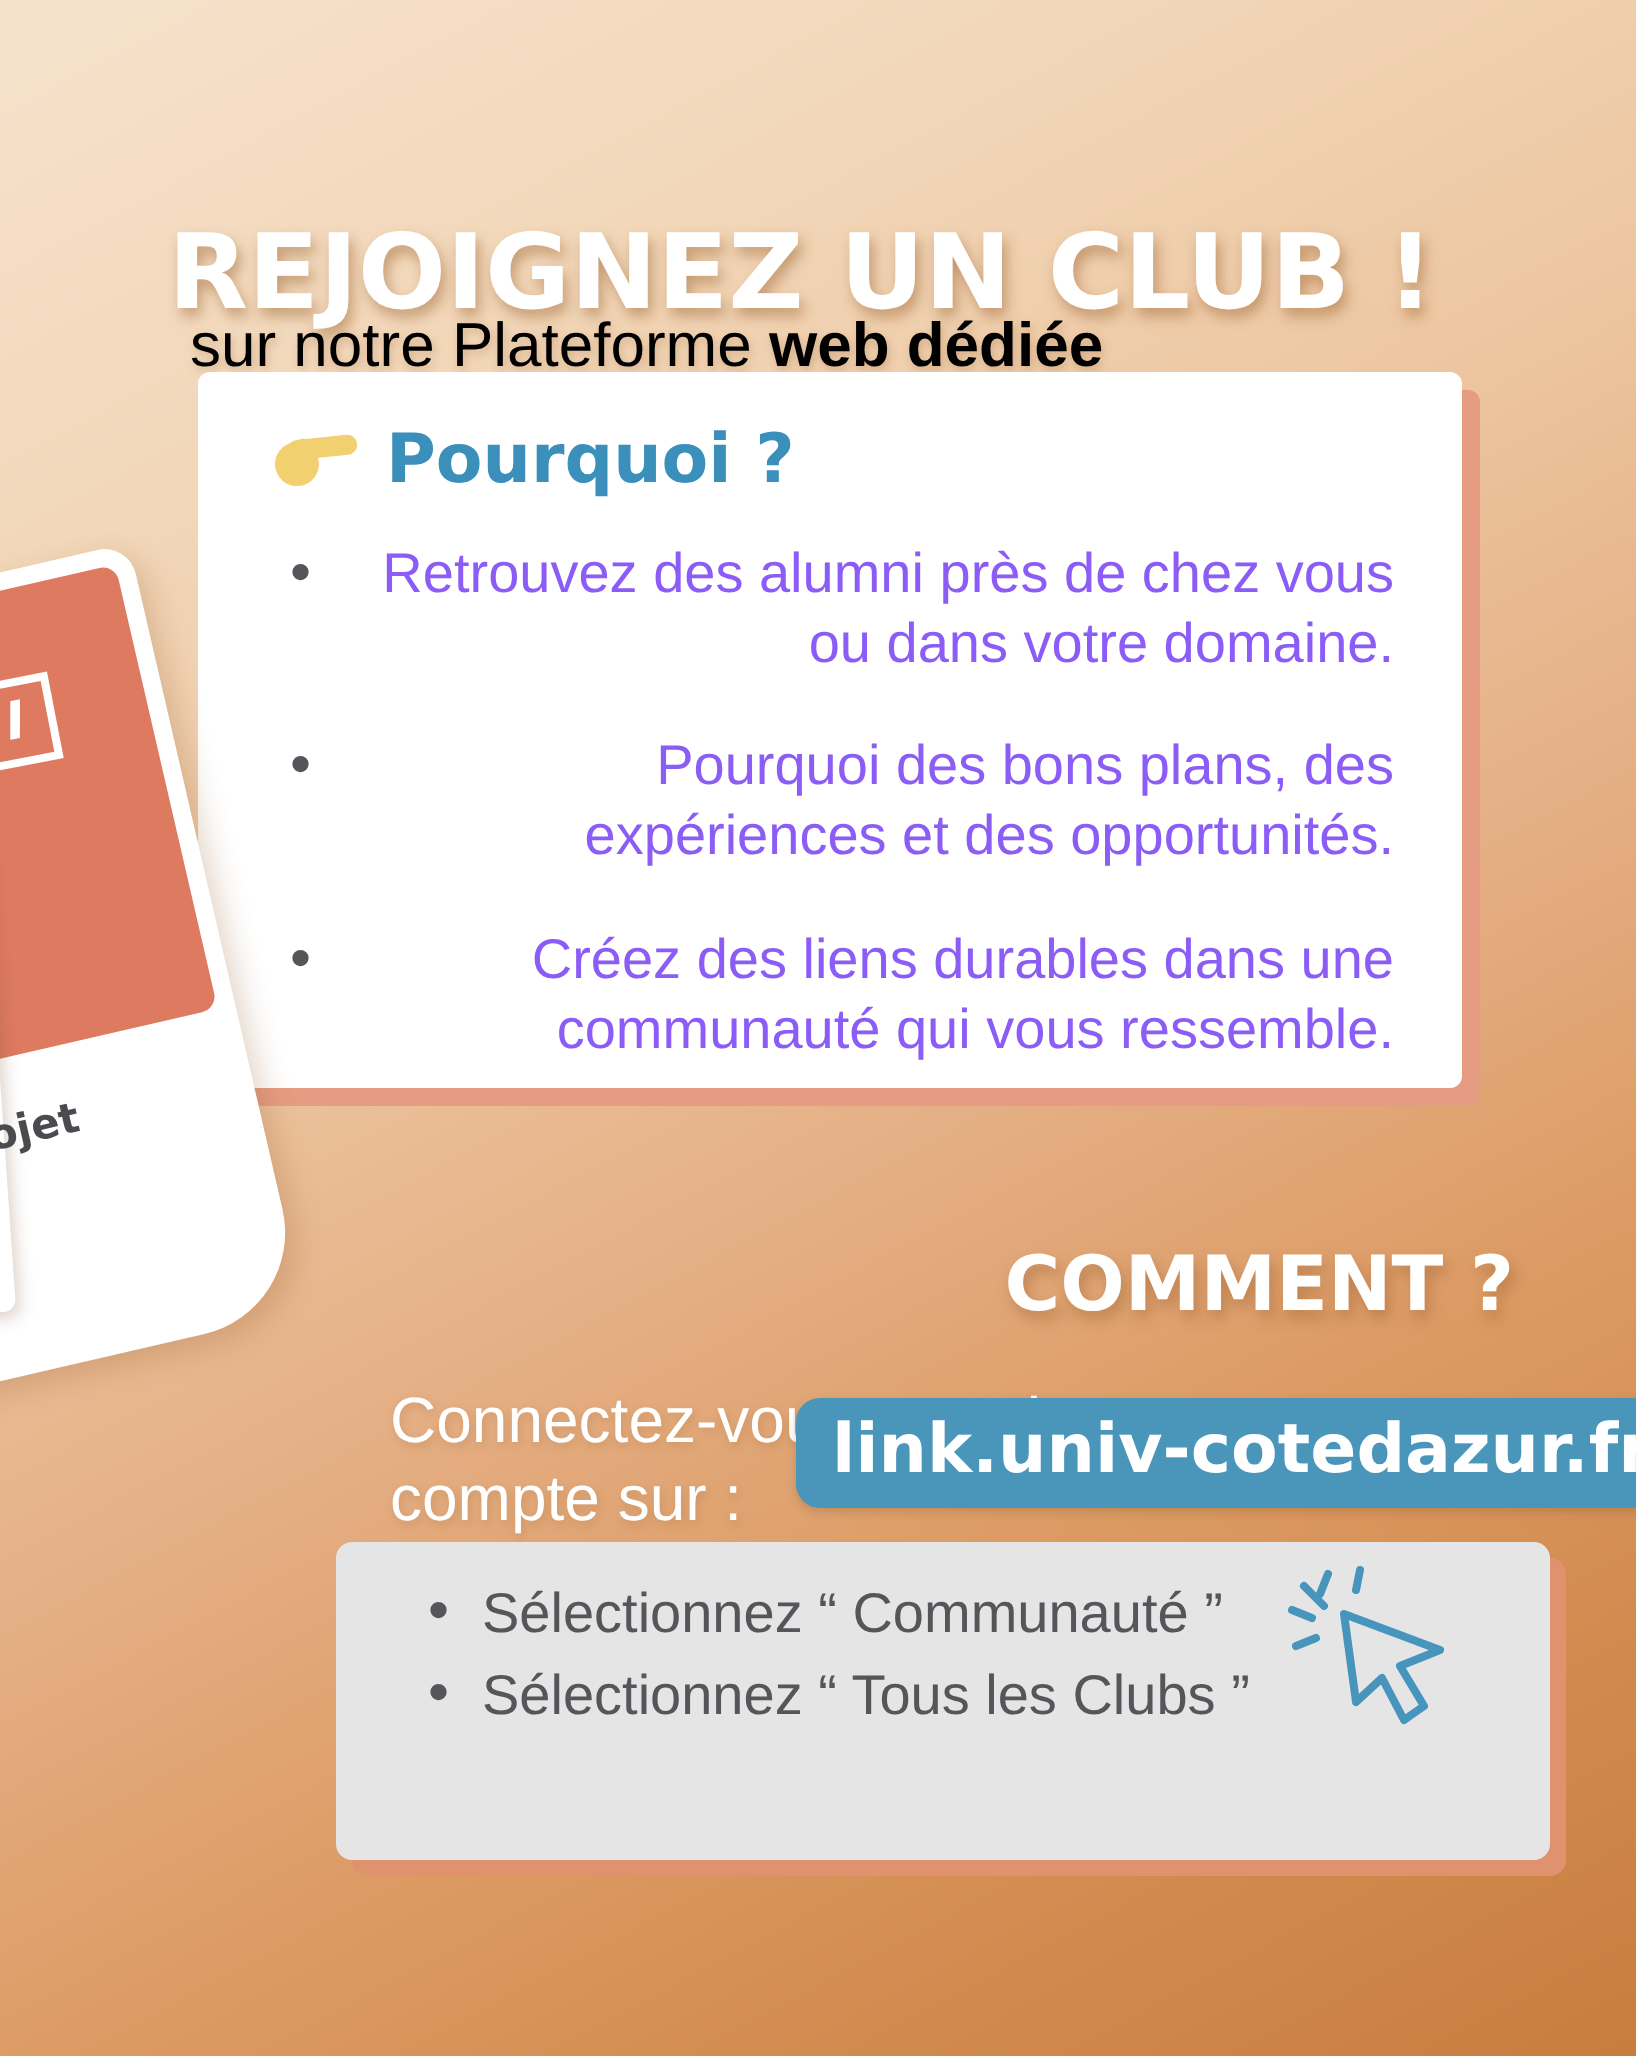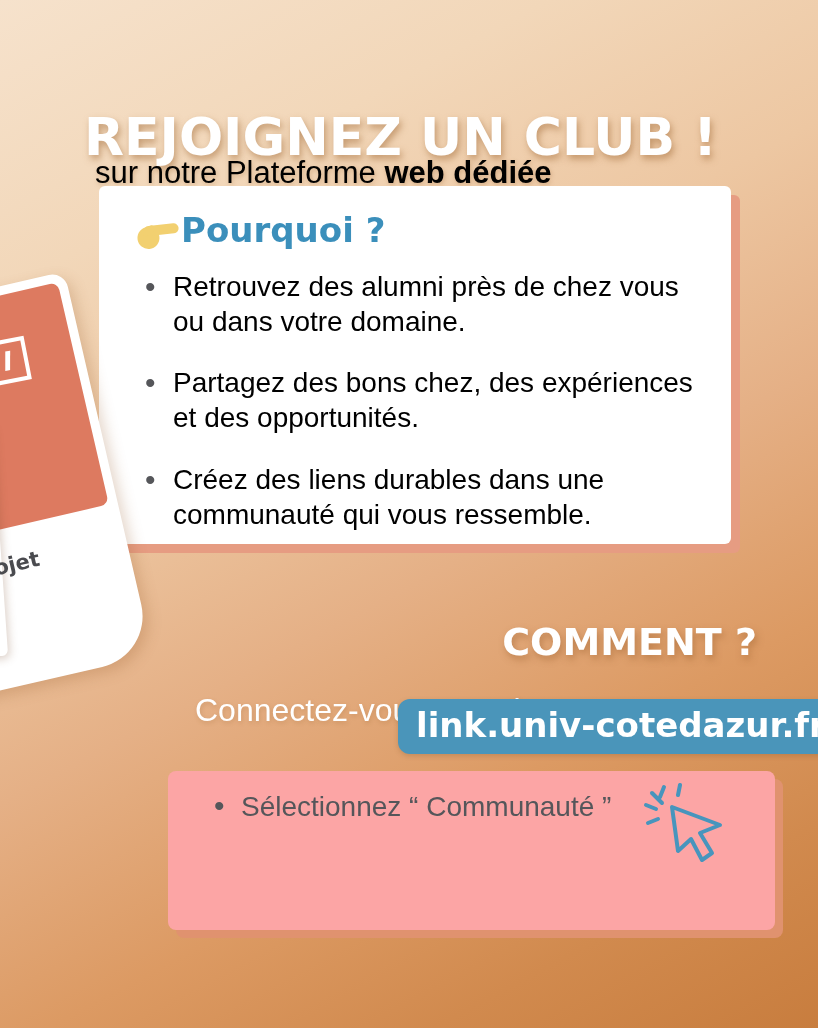--- a/index.html
+++ b/index.html
@@ -25,30 +25,30 @@
   }
   .subtitle b{font-weight:bold;}
 
   
   .why-card{
     left:99px;top:186px;width:564px;height:312px;
     background:#ffffff;border-radius:6px;
     box-shadow:9px 9px 0 #e69c82;
     padding:22px 34px 24px 34px;
   }
-  .why-heading{display:flex;align-items:flex-end;margin:2px 0 20px 2px;}
+  .why-heading{display:flex;align-items:flex-start;gap:12px;margin:2px 0 20px 2px;}
   .why-heading .hand{width:46px;height:34px;flex:0 0 auto;transform:rotate(-6deg);}
   .why-heading .txt{
     font-family:"DejaVu Sans",sans-serif;font-weight:bold;
     font-size:34px;color:#3b8fbb;
   }
   .bullets{list-style:none;margin:0;padding:0 0 0 12px;}
   .bullets li{
     position:relative;padding-left:28px;margin-bottom:27px;
-    font-size:28px;line-height:1.24;color:#000000;max-width:530px;
+    font-size:28px;line-height:1.24;color:#8b5cf6;max-width:530px;text-align:right;
   }
   .bullets li::before{
     content:"•";position:absolute;left:0;top:-2px;font-size:30px;color:#55565a;
   }
 
   
   .alumni-card{
     left:-152px;top:296px;width:264px;height:394px;
     background:#ffffff;border-radius:16px 16px 52px 16px;
     transform:rotate(-13deg);
@@ -93,21 +93,21 @@
     padding:6px 18px 9px 18px;
     font-family:"DejaVu Sans",sans-serif;font-weight:bold;
     font-size:34px;color:#ffffff;white-space:nowrap;
     box-shadow:0 2px 5px rgba(120,80,40,.25);
     text-decoration:none;display:inline-block;
   }
 
   
   .steps-card{
     left:168px;top:771px;width:607px;height:159px;
-    background:#fca5a5;border-radius:8px;
+    background:#e5e5e5;border-radius:8px;
     box-shadow:8px 8px 0 #e0926f;
     box-sizing:border-box;padding:18px 0 0 46px;
   }
   .steps{list-style:none;margin:0;padding:0;max-width:450px;}
   .steps li{
     position:relative;padding-left:27px;margin-bottom:6px;
     font-size:28px;line-height:1.26;color:#55565a;
   }
   .steps li::before{
     content:"•";position:absolute;left:0;top:-2px;font-size:30px;color:#55565a;
@@ -126,46 +126,47 @@
     <div class="why-heading">
       <svg class="hand" viewBox="0 0 46 34" aria-hidden="true">
         <circle cx="13" cy="21" r="11" fill="#f2d070"></circle>
         <rect x="9" y="9" width="35" height="10" rx="5" fill="#f2d070"></rect>
         <rect x="6" y="14" width="14" height="7" rx="3.5" fill="#f2d070" transform="rotate(-28 6 14)"></rect>
       </svg>
       <span class="txt">Pourquoi ?</span>
     </div>
     <ul class="bullets">
       <li>Retrouvez des alumni près de chez vous ou dans votre domaine.</li>
-      <li>Partagez des bons chez, des expériences et des opportunités.</li>
+      <li>Pourquoi des bons plans, des expériences et des opportunités.</li>
       <li>Créez des liens durables dans une communauté qui vous ressemble.</li>
     </ul>
   </section>
 
   <div class="abs alumni-card">
     <div class="alumni-coral">
 
       <span class="alumni-badge">ALUMNI</span>
     </div>
     <div class="alumni-photo">
       
     </div>
     <div class="alumni-title">on de Projet</div>
 
   </div>
 
   <h2 class="abs comment-title">COMMENT ?</h2>
 
-  <p class="abs connect-text"><span>Connectez-vous et activez votre</span><br></p>
+  <p class="abs connect-text"><span>Connectez-vous et activez votre</span><br><span>compte sur :</span></p>
 
   <a class="abs link-badge">link.univ-cotedazur.fr</a>
 
   <section class="abs steps-card">
     <ul class="steps">
       <li>Sélectionnez “ Communauté ”</li>
+      <li>Sélectionnez “ Tous les Clubs ”</li>
     </ul>
     <svg class="cursor-click" viewBox="0 0 92 86" aria-hidden="true">
       <g stroke="#4795bd" stroke-width="4" fill="none" stroke-linecap="round" stroke-linejoin="round">
 
         <line x1="22" y1="4" x2="18" y2="14"></line>
         <line x1="4" y1="22" x2="14" y2="26"></line>
         <line x1="38" y1="2" x2="36" y2="12"></line>
         <line x1="6" y1="40" x2="16" y2="36"></line>
         <line x1="10" y1="10" x2="20" y2="20"></line>
 

